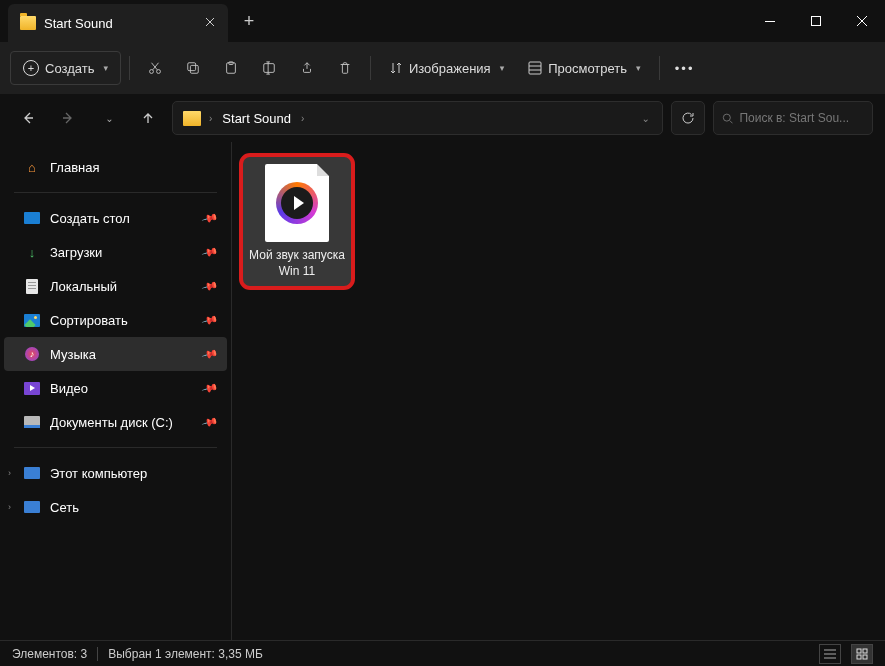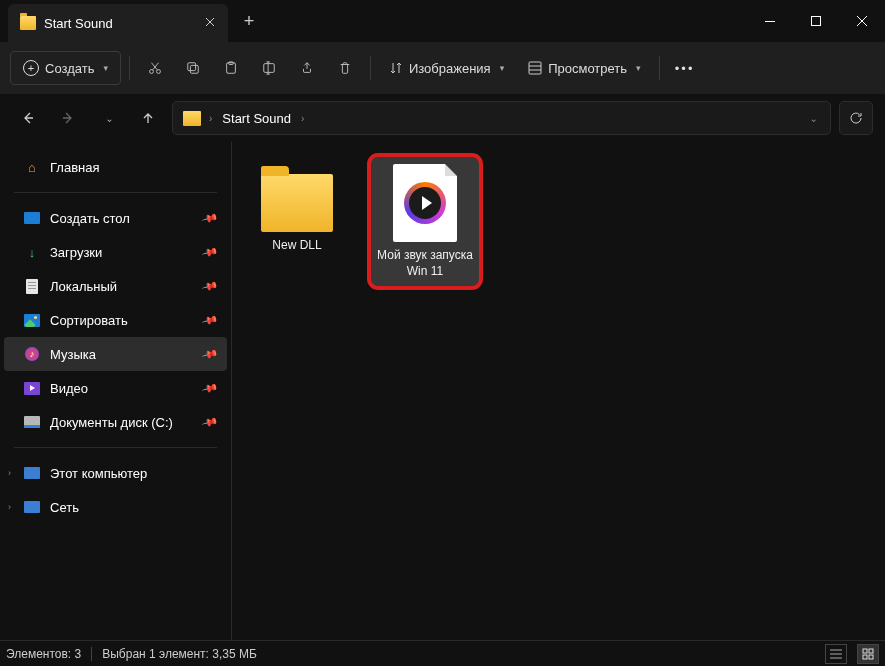--- a/index.html
+++ b/index.html
@@ -64,21 +64,21 @@
 .item.sel{background:#383838;outline:4px solid #d91c1c;outline-offset:-1px;border-radius:8px;}
 .folder-big{width:72px;height:58px;background:linear-gradient(#ffd96a,#f0b429);border-radius:2px;position:relative;margin-top:10px;}
 .folder-big::before{content:"";position:absolute;top:-8px;left:0;width:28px;height:10px;background:#f0b429;border-radius:2px 4px 0 0;}
 .item-label{font-size:12px;color:#eee;line-height:1.3;}
 .audio-file{width:64px;height:78px;background:#fff;border-radius:2px;position:relative;display:flex;align-items:center;justify-content:center;}
 .audio-file::before{content:"";position:absolute;top:0;right:0;border-top:12px solid #383838;border-left:12px solid #ddd;}
 .play-ring{width:42px;height:42px;border-radius:50%;background:conic-gradient(#ff7a00,#d43ad4,#5a3ae8,#ff7a00);display:flex;align-items:center;justify-content:center;}
 .play-ring::after{content:"";width:32px;height:32px;background:#1b1b1b;border-radius:50%;}
 .play-tri{position:absolute;border-left:10px solid #fff;border-top:7px solid transparent;border-bottom:7px solid transparent;margin-left:3px;}
 
-.status{height:26px;background:#111;border-top:1px solid #2a2a2a;display:flex;align-items:center;padding:0 6px;font-size:12px;color:#ccc;gap:10px;}
+.status{height:26px;background:#111;border-top:1px solid #2a2a2a;display:flex;align-items:center;padding:0 12px;font-size:12px;color:#ccc;gap:10px;}
 .st-sep{width:1px;height:14px;background:#444;}
 .st-spacer{flex:1;}
 .viewbtn{width:22px;height:20px;display:flex;align-items:center;justify-content:center;border:1px solid #444;}
 .viewbtn.act{background:#333;}
 
 svg{display:block;}
 </style>
 </head>
 <body>
 
@@ -208,20 +208,27 @@
     <span class="crumb">Start Sound</span>
     <span class="csep">›</span>
     <span class="crspacer"></span>
     <span class="csep" style="padding:4px 6px;">⌄</span>
   </div>
   <div class="refresh">
       <svg width="14" height="14" viewBox="0 0 14 14">
         <path d="M12 7 a5 5 0 1 1 -1.5 -3.5 M12 2 v3 h-3" fill="none" stroke="#ccc"></path>
       </svg>
     </div>
+  <div class="search">
+    <svg width="13" height="13" viewBox="0 0 13 13">
+        <circle cx="5.5" cy="5.5" r="4" fill="none" stroke="#777"></circle>
+        <line x1="9" y1="9" x2="12" y2="12" stroke="#777"></line>
+      </svg>
+    <input placeholder="Поиск в: Start Sou..." style="">
+  </div>
 </div>
 
 <div class="body">
   <div class="sidebar">
     <div class="sb-item">
       <span class="ic ic-home">⌂</span>
       <span>Главная</span>
     </div>
     <div class="sb-sep"></div>
     <div class="sb-item">
@@ -282,24 +289,20 @@
     <div class="sb-item">
       <span class="caret">›</span>
       <span class="ic">
           <span class="ic-net"></span>
         </span>
       <span>Сеть</span>
     </div>
   </div>
 
   <div class="content">
-    <div class="item">
-      <div class="folder-big"></div>
-      <div class="item-label">New DLL</div>
-    </div>
     <div class="item sel">
       <div class="audio-file">
         <div class="play-ring"></div>
         <div class="play-tri"></div>
       </div>
       <div class="item-label">Мой звук запуска Win 11</div>
     </div>
   </div>
 </div>
 

